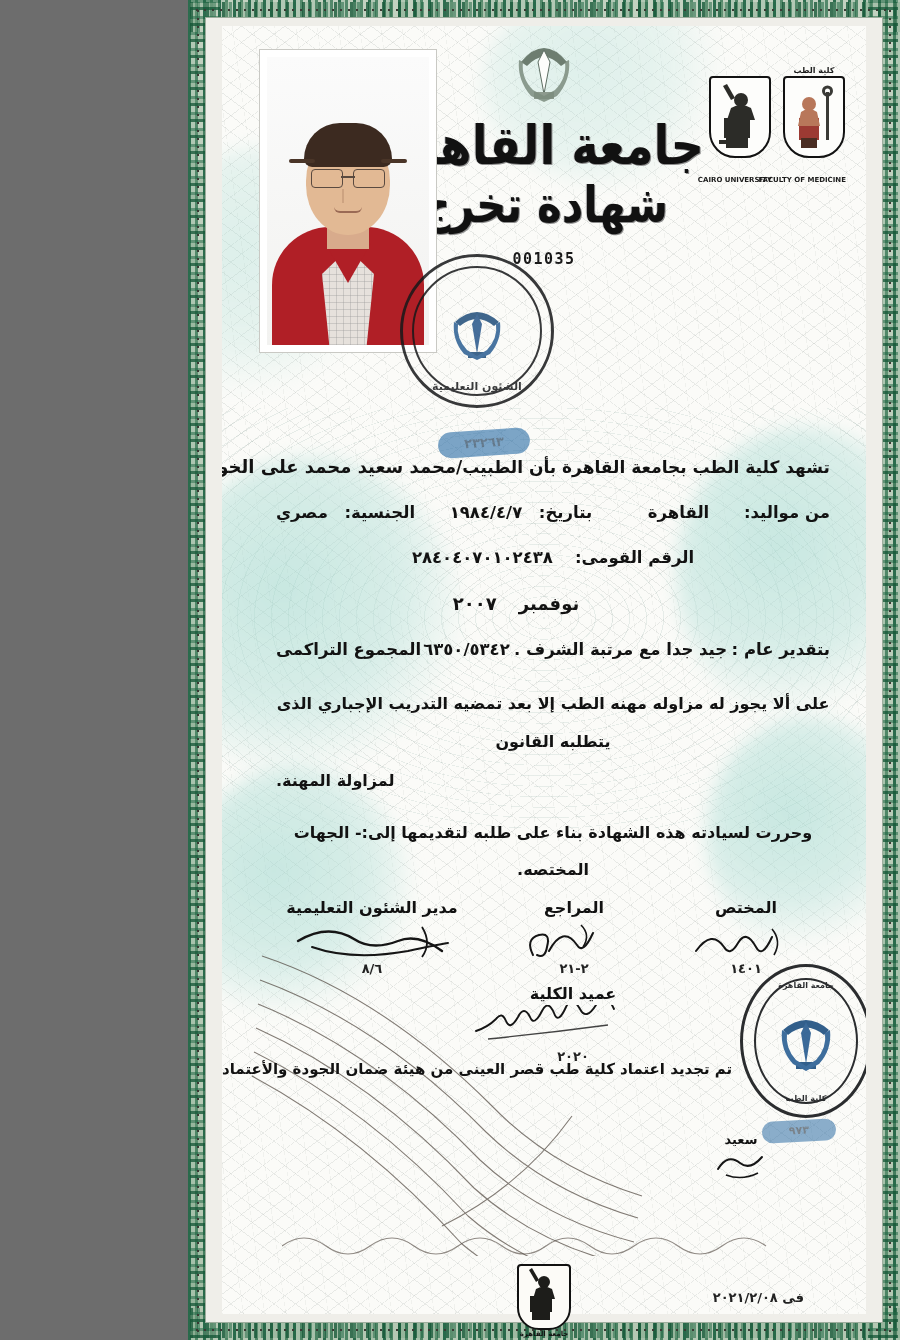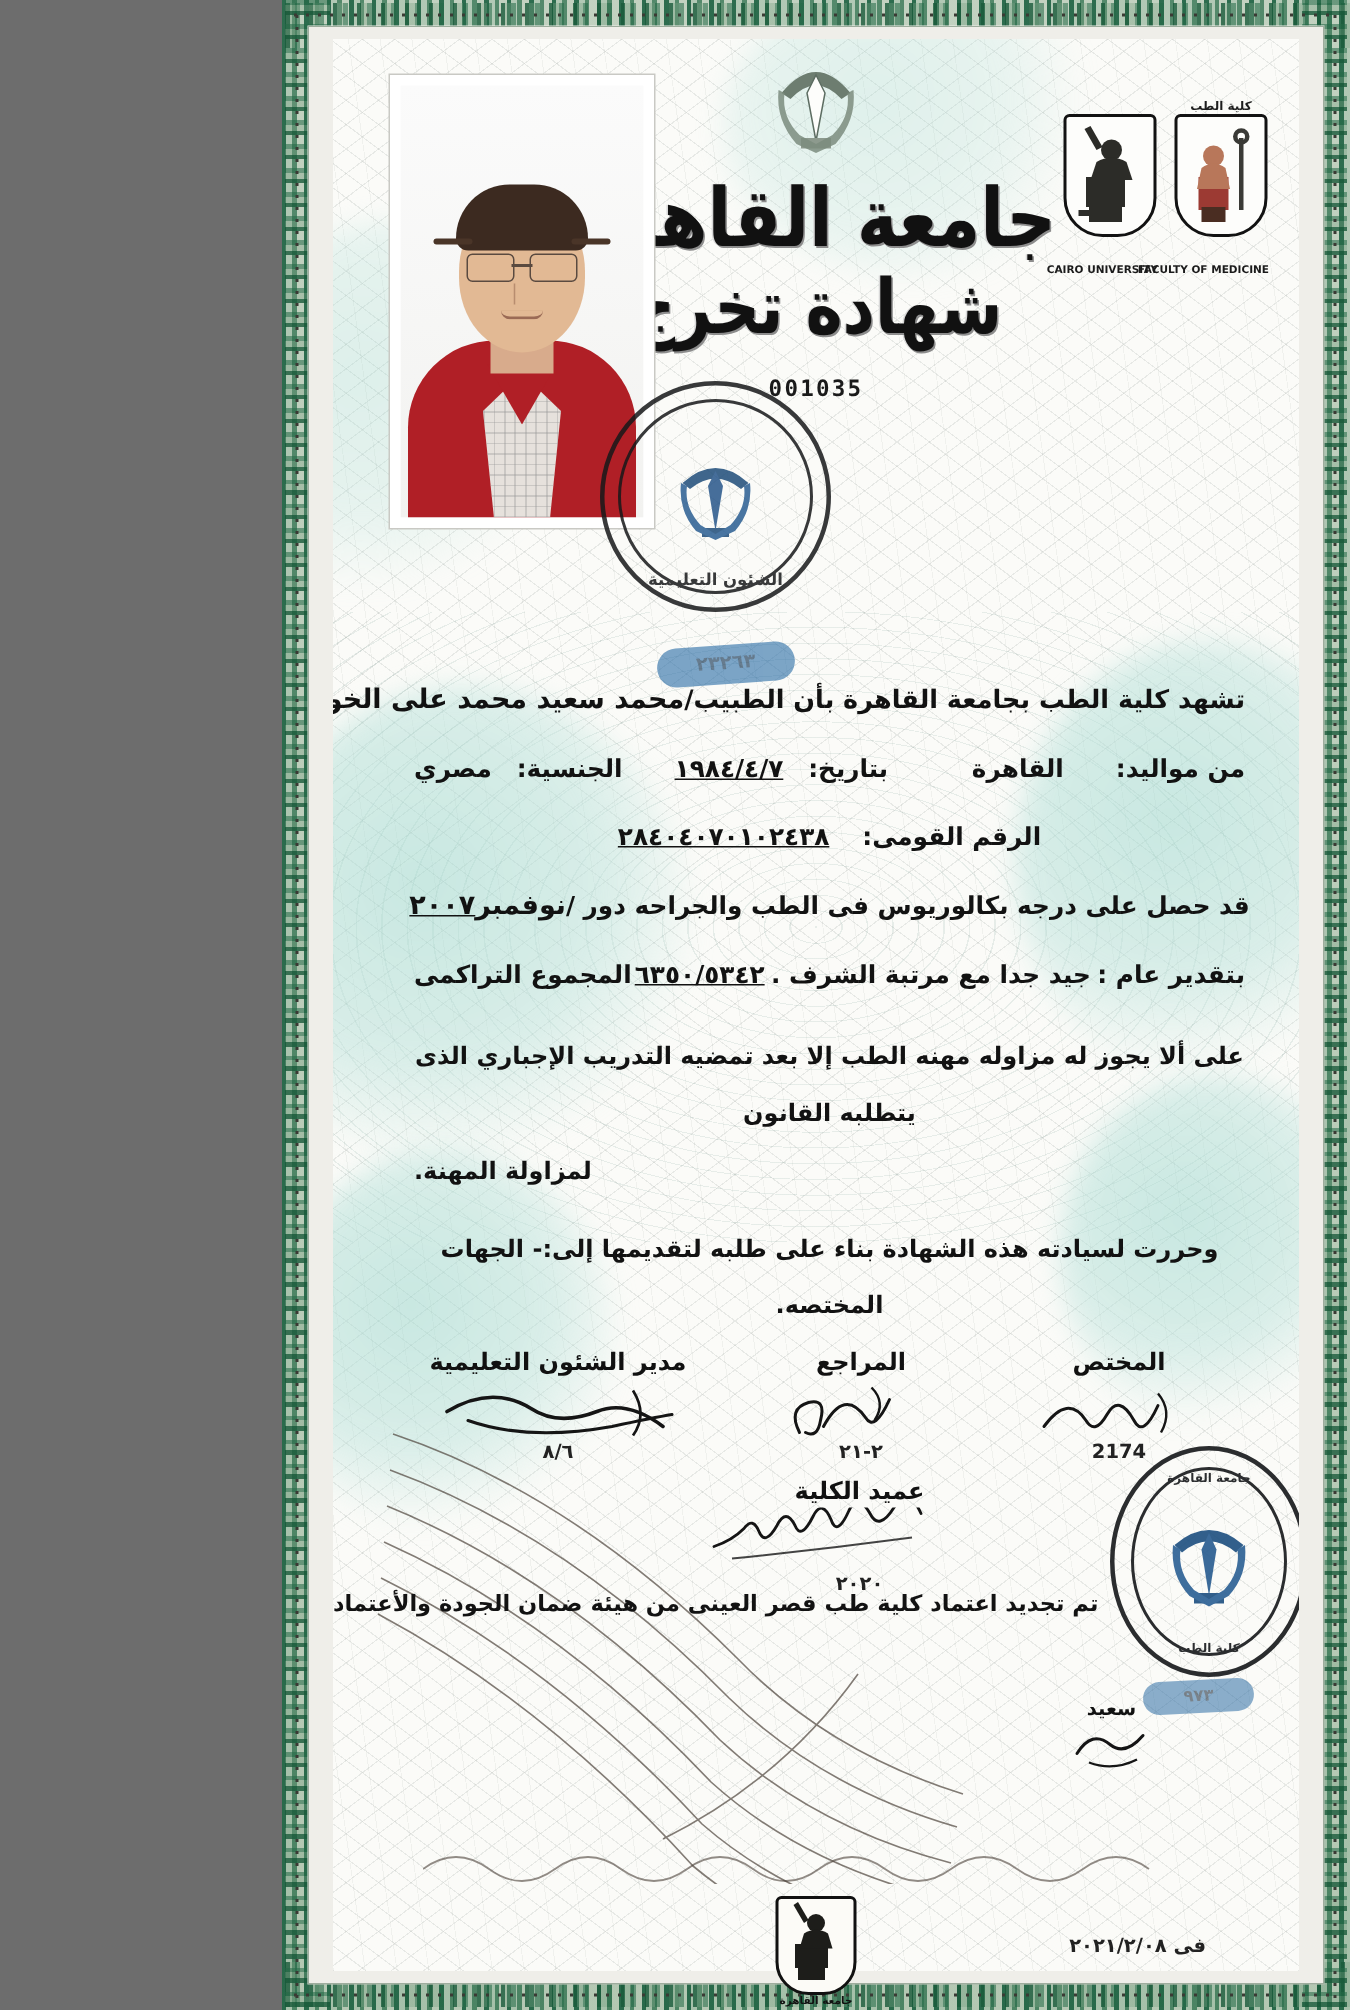--- a/index.html
+++ b/index.html
@@ -216,21 +216,21 @@
   .body-text{
     position:absolute;left:54px;right:36px;top:430px;
     color:#121212;font-weight:bold;
   }
   .line{display:flex;align-items:baseline;justify-content:flex-start;
         font-size:16.5px;margin-bottom:26px;white-space:nowrap;}
   .gap-s{display:inline-block;width:22px;}
   .gap-m{display:inline-block;width:46px;}
   .gap-l{display:inline-block;width:74px;}
   .big{font-size:18px;}
-  .num{font-family:"DejaVu Sans","Liberation Sans",sans-serif;text-decoration:underline;}
+  .num{font-family:"DejaVu Sans","Liberation Sans",sans-serif;}
 
   .l-name{font-size:17px;}
   .l-id{justify-content:center;}
 
   .para{font-size:16px;line-height:2.35;margin-top:6px;}
   .para-2{margin-top:2px;}
   .para-3{margin-top:14px;text-align:center;}
 
   
   .sig-row{
@@ -396,21 +396,20 @@
         <span>مصري</span>
       </div>
 
       <div class="line l-id">
         <span>الرقم القومى:</span>
         <span class="gap-s"></span>
         <span class="num">٢٨٤٠٤٠٧٠١٠٢٤٣٨</span>
       </div>
 
       <div class="line" style="justify-content:center">
-        <span>قد حصل على درجه بكالوريوس فى الطب والجراحه دور /</span>
         <span class="gap-l"></span>
         <span class="big">نوفمبر</span>
         <span class="gap-s"></span>
         <span class="big num">٢٠٠٧</span>
       </div>
 
       <div class="line" style="justify-content:flex-start">
         <span>بتقدير عام :</span>
         <span class="gap-m"></span>
         <span>جيد جدا مع مرتبة الشرف .</span>
@@ -427,21 +426,21 @@
 
     <div class="sig-row">
       <div class="sig-col">
         <div class="sig-label">المختص</div>
         <div class="sig-ink">
           <svg width="120" height="46" viewBox="0 0 120 46">
             <path d="M10 30 q16 -22 28 -4 q6 10 14 -4 q8 -14 18 4 q6 12 16 -10" fill="none" stroke="#151515" stroke-width="2" stroke-linecap="round"></path>
             <path d="M86 8 q10 12 2 26" fill="none" stroke="#151515" stroke-width="1.6"></path>
           </svg>
         </div>
-        <div class="sig-date">2174</div>
+        <div class="sig-date">١٤٠١</div>
       </div>
 
       <div class="sig-col">
         <div class="sig-label">المراجع</div>
         <div class="sig-ink">
           <svg width="110" height="46" viewBox="0 0 110 46">
             <path d="M14 34 q-8 -16 6 -20 q12 -3 8 12 q-2 12 -10 8" fill="none" stroke="#151515" stroke-width="2" stroke-linecap="round"></path>
             <path d="M30 30 q14 -26 28 -6 q6 10 16 -12" fill="none" stroke="#151515" stroke-width="2" stroke-linecap="round"></path>
             <path d="M62 4 q10 10 2 22" fill="none" stroke="#151515" stroke-width="1.6"></path>
           </svg>

